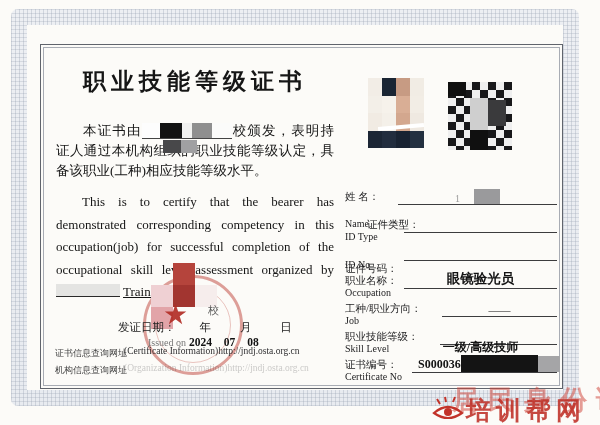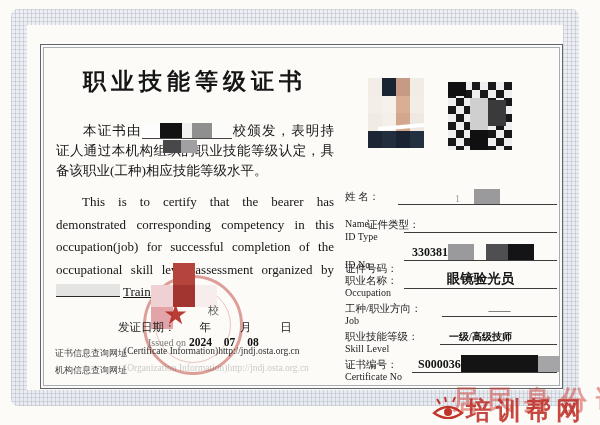--- a/index.html
+++ b/index.html
@@ -92,21 +92,21 @@
   .t3{top:246px;margin-top:16px;} .t3e{top:259px;}
   .t4{top:274px;} .t4e{top:287px;}
   .t5{top:302px;} .t5e{top:315px;}
   .t6{top:330px;} .t6e{top:343px;}
   .t7{top:358px;} .t7e{top:371px;}
   .l1{left:398px;top:204px;width:159px;} .v1{left:398px;top:186px;width:159px;height:18px;}
   .l2{left:404px;top:232px;width:153px;} .v2{left:404px;top:214px;width:153px;height:18px;font-size:13px;}
   .l3{left:404px;top:260px;width:153px;} .v3{left:412px;top:242px;width:148px;height:18px;font-size:12px;justify-content:flex-start;}
   .l4{left:404px;top:288px;width:153px;} .v4{left:404px;top:270px;width:153px;height:18px;font-size:13.5px;}
   .l5{left:442px;top:316px;width:115px;} .v5{left:442px;top:298px;width:115px;height:18px;font-size:11px;font-weight:normal;}
-  .l6{left:440px;top:344px;width:117px;} .v6{left:404px;top:326px;width:153px;height:18px;font-size:10px;}
+  .l6{left:440px;top:344px;width:117px;} .v6{left:404px;top:338px;width:153px;height:18px;font-size:12px;}
   .l7{left:412px;top:372px;width:145px;} .v7{left:418px;top:354px;width:142px;height:18px;font-size:12px;justify-content:flex-start;}
   
   .wm-back{position:absolute;left:452px;top:382px;font-size:27px;font-weight:bold;
            color:rgba(205,62,50,.5);letter-spacing:9px;white-space:nowrap;}
   .wm-front{position:absolute;left:466px;top:394px;font-size:25px;font-weight:bold;
             color:rgba(190,47,37,.88);letter-spacing:5px;white-space:nowrap;}
   .wm-eye{position:absolute;left:432px;top:396px;}
 </style>
 </head>
 <body>
@@ -185,27 +185,20 @@
     <span class="gblock"></span>
   </div>
 
   <div class="fcn t2">证件类型：</div>
   <div class="fen t2e">ID Type</div>
   <div class="fl l2"></div>
 
   <div class="fcn t3">证件号码：</div>
   <div class="fen t3e">ID No</div>
   <div class="fl l3"></div>
-  <div class="fv v3 idblocks">
-    <span>330381</span>
-    <i class="idb1"></i>
-      <i class="idb2"></i>
-      <i class="idb3"></i>
-      <i class="idb4"></i>
-  </div>
 
   <div class="fcn t4">职业名称：</div>
   <div class="fen t4e">Occupation</div>
   <div class="fl l4"></div>
   <div class="fv v4">眼镜验光员</div>
 
   <div class="fcn t5">工种/职业方向：</div>
   <div class="fen t5e">Job</div>
   <div class="fl l5"></div>
   <div class="fv v5">——</div>

